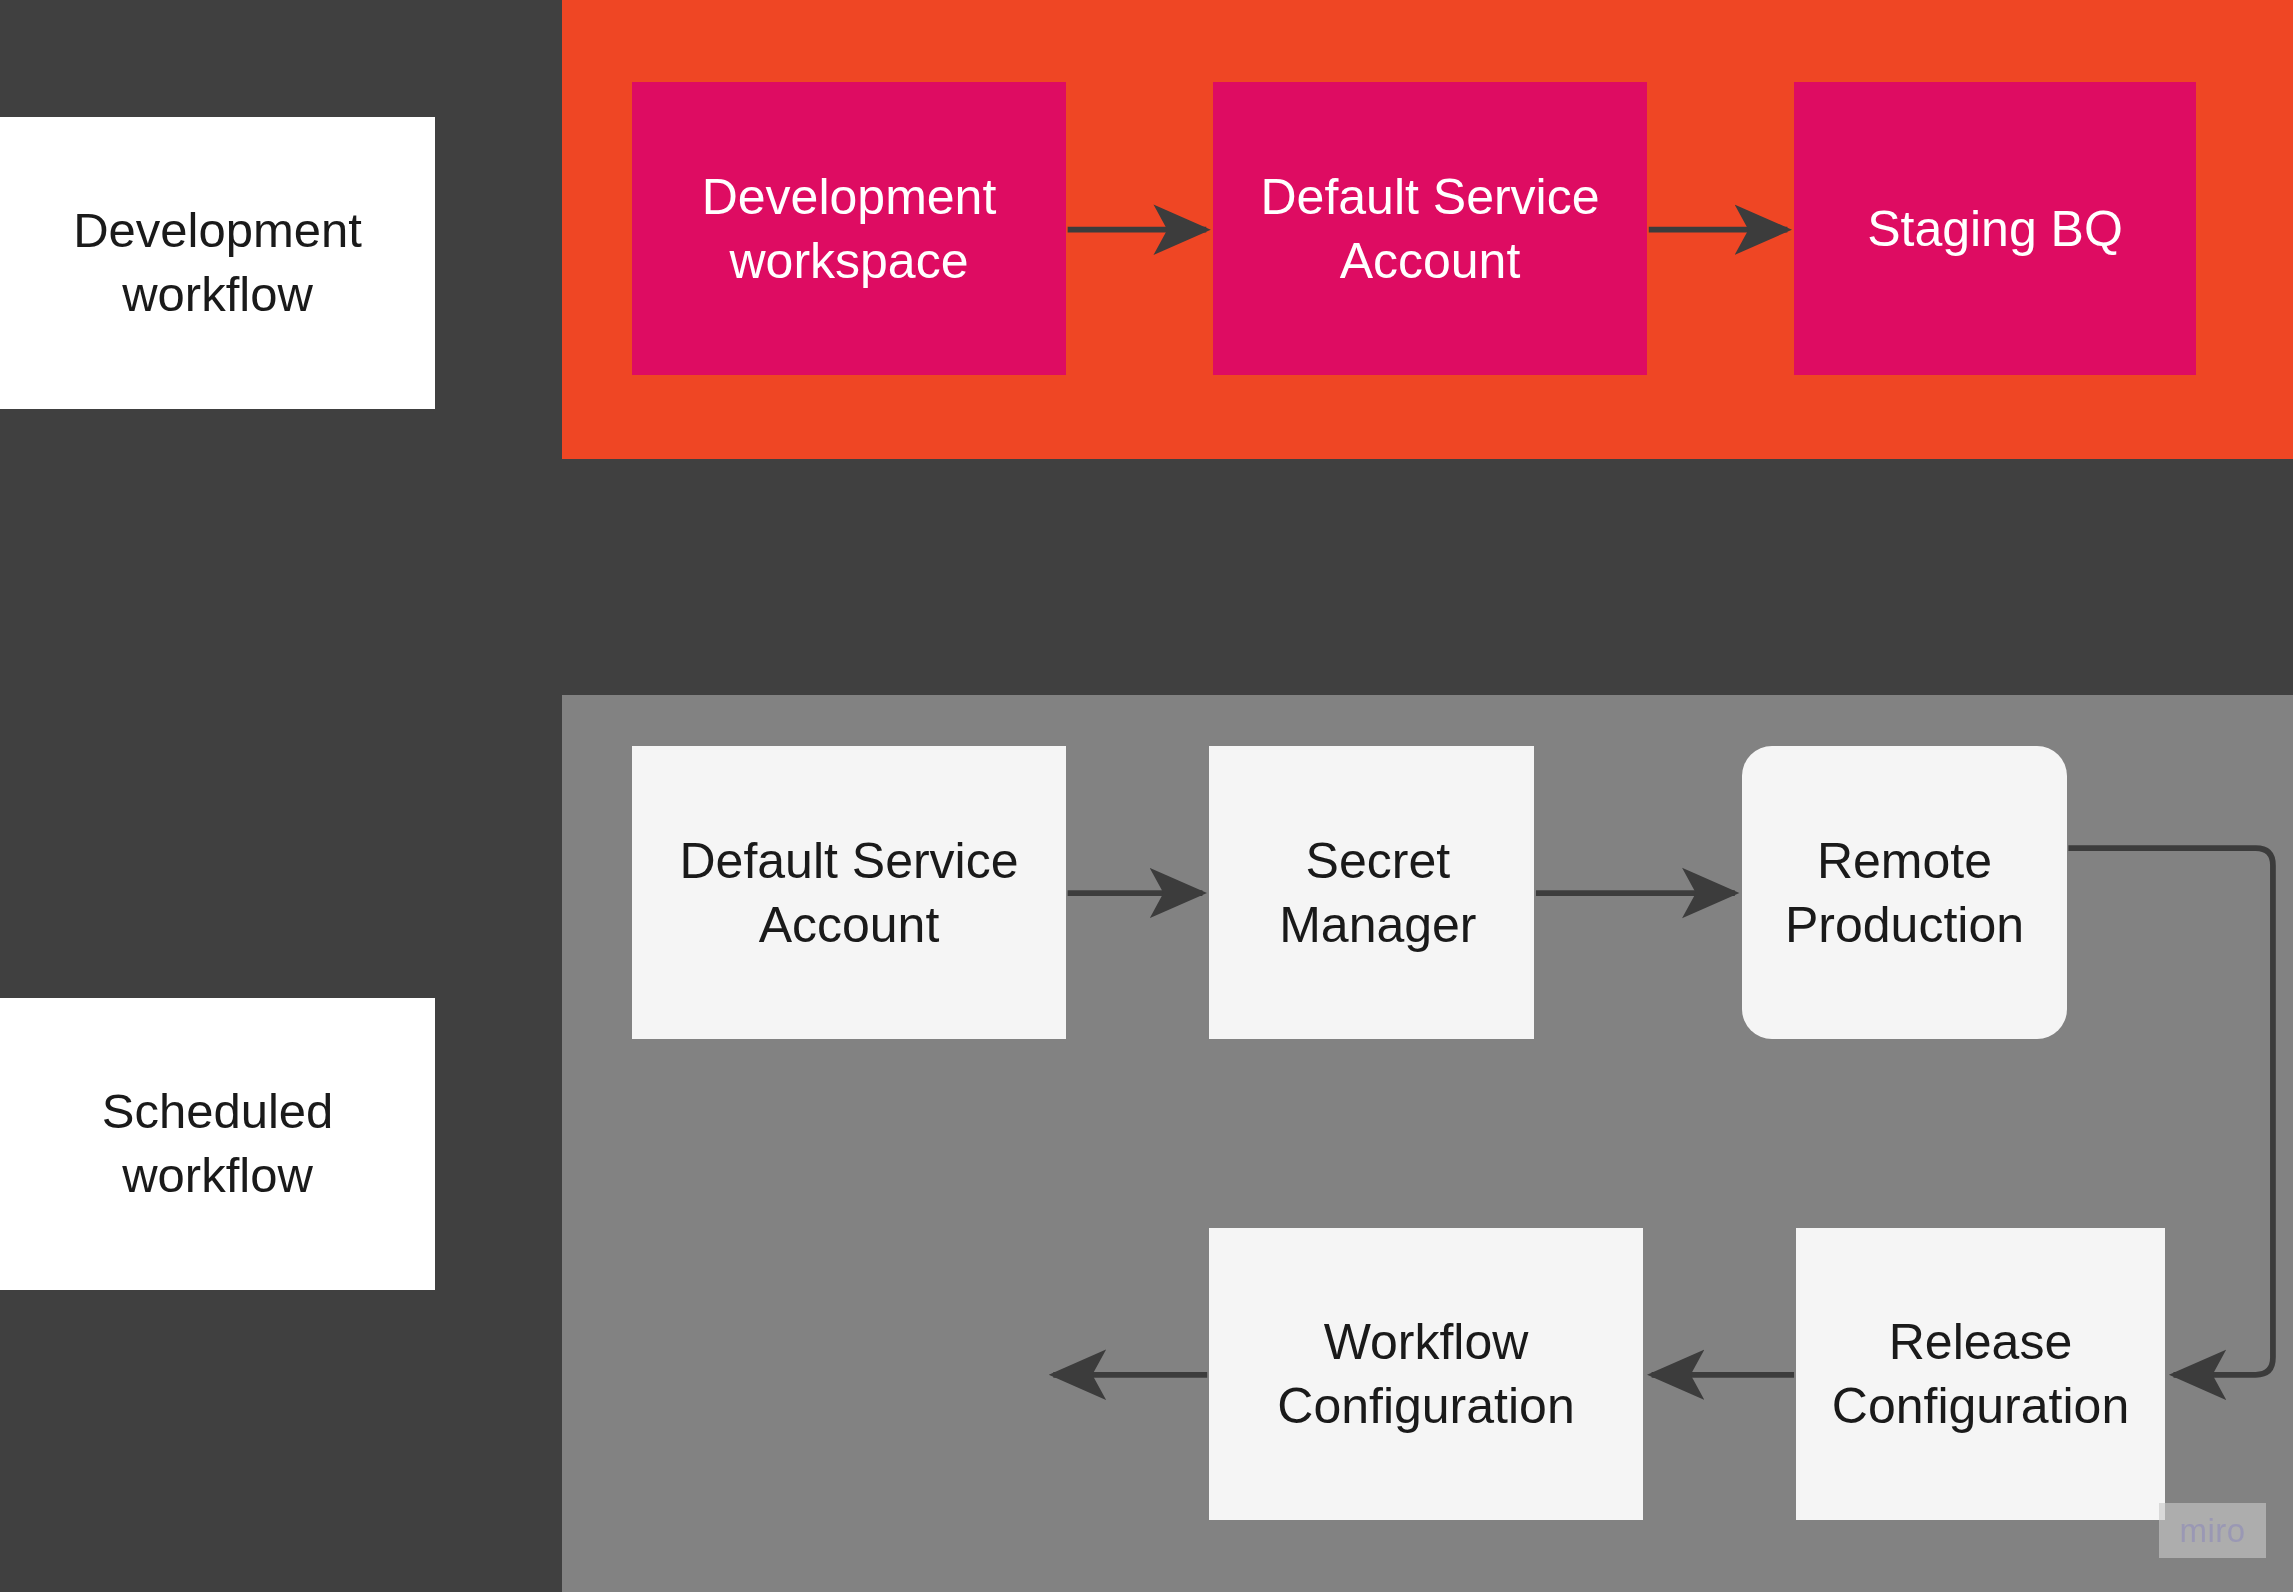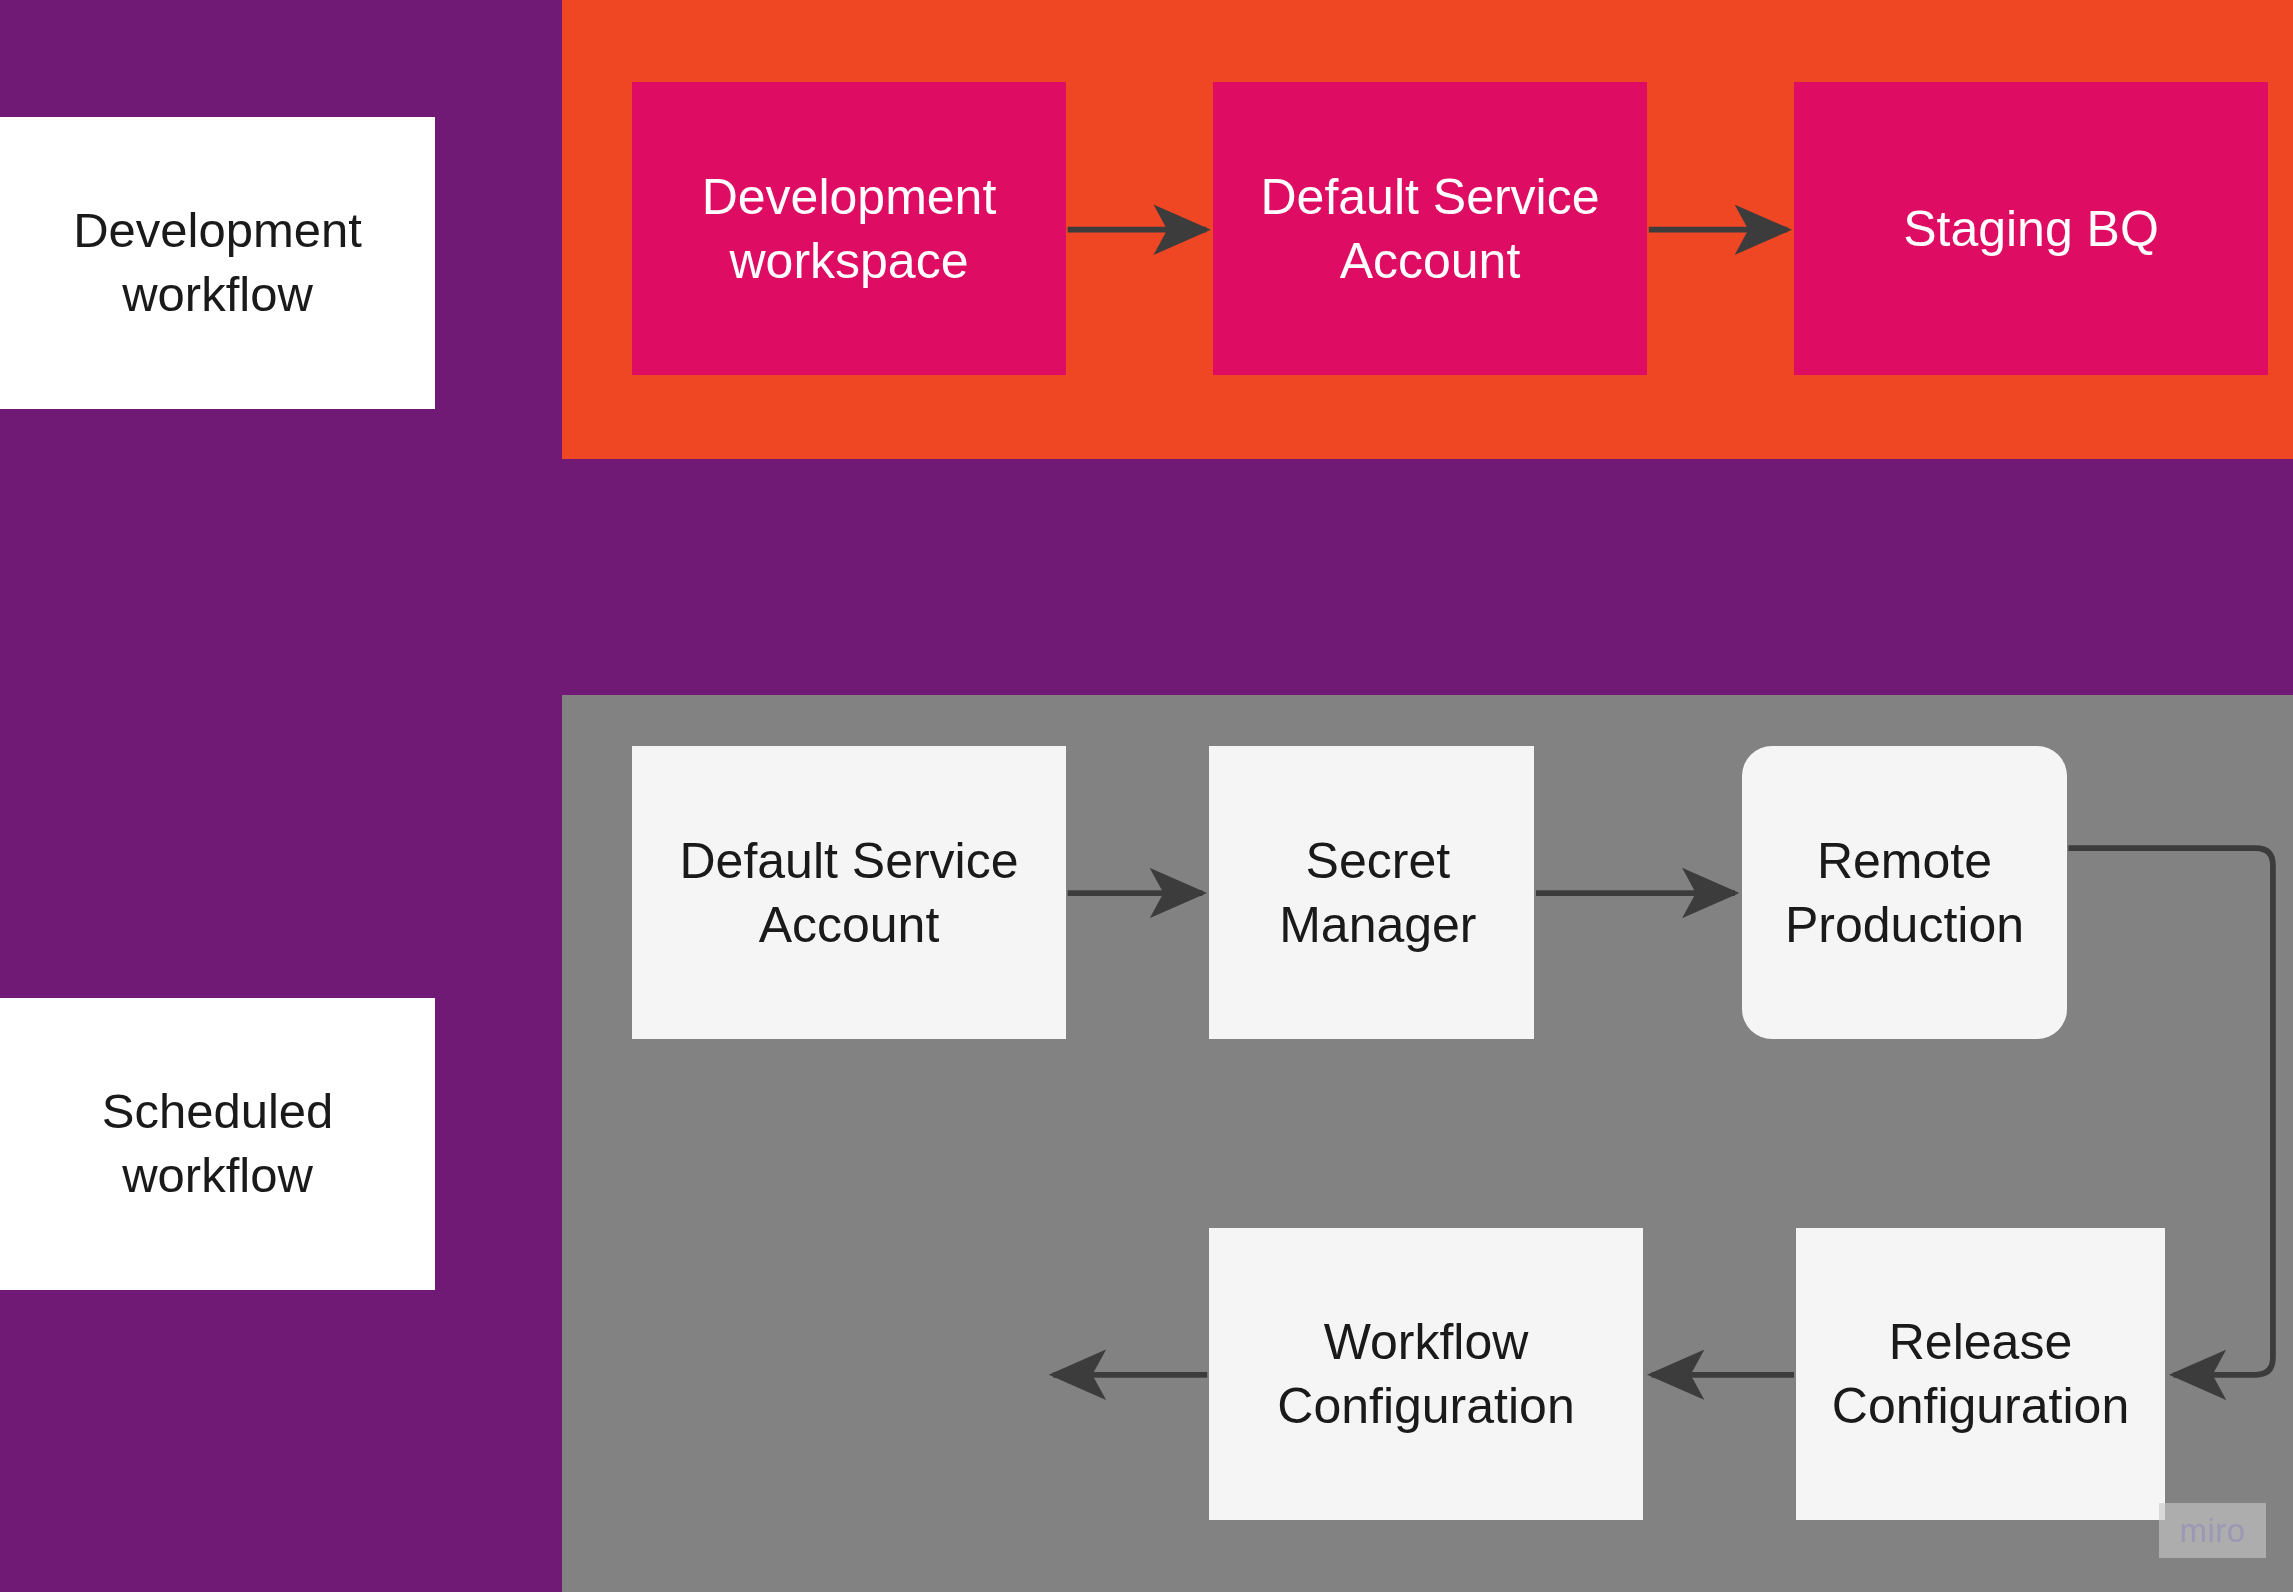--- a/index.html
+++ b/index.html
@@ -1,18 +1,18 @@
 <!DOCTYPE html>
 <html><head>
 <meta charset="utf-8">
 <style>
   html,body{margin:0;padding:0;background:#000;}
   body{width:2293px;height:1593px;overflow:hidden;
        font-family:"Liberation Sans","DejaVu Sans",sans-serif;}
-  .canvas{position:relative;width:2293px;height:1593px;background:#701a75;}
+  .canvas{position:relative;width:2293px;height:1593px;background:#404040;}
 
   
   .band{position:absolute;}
   #band-dev{left:562px;top:0px;width:1731px;height:459px;background:#EF4624;}
   #band-sched{left:562px;top:695px;width:1731px;height:898px;background:#828282;}
 
   
   .lane-label{position:absolute;background:#FFFFFF;color:#1A1A1A;
               display:flex;align-items:center;justify-content:center;
               text-align:center;line-height:1.30;font-size:49px;font-weight:400;
@@ -23,21 +23,21 @@
   
   .node{position:absolute;display:flex;align-items:center;justify-content:center;
         text-align:center;line-height:1.28;font-size:50px;font-weight:400;
         padding:0 15.3px;box-sizing:border-box;}
   .node.pink{background:#DE0C62;color:#FFFFFF;}
   .node.light{background:#F5F5F5;color:#1A1A1A;}
 
   
   #node-dev-workspace{left:632px;top:82px;width:434px;height:293px;}
   #node-dev-dsa{left:1213px;top:82px;width:434px;height:293px;}
-  #node-dev-staging{left:1794px;top:82px;width:474px;height:293px;}
+  #node-dev-staging{left:1794px;top:82px;width:402px;height:293px;}
 
   
   #node-sch-dsa{left:632px;top:746px;width:434px;height:293px;}
   #node-sch-secret{left:1209px;top:746px;width:325px;height:293px;padding-left:28px;}
   #node-sch-remote{left:1742px;top:746px;width:325px;height:293px;border-radius:30px;}
 
   
   #node-sch-prodbq{left:632px;top:1228px;width:413px;height:292px;}
   #node-sch-wfconfig{left:1209px;top:1228px;width:434px;height:292px;}
   #node-sch-relconfig{left:1796px;top:1228px;width:369px;height:292px;align-items:center;}

